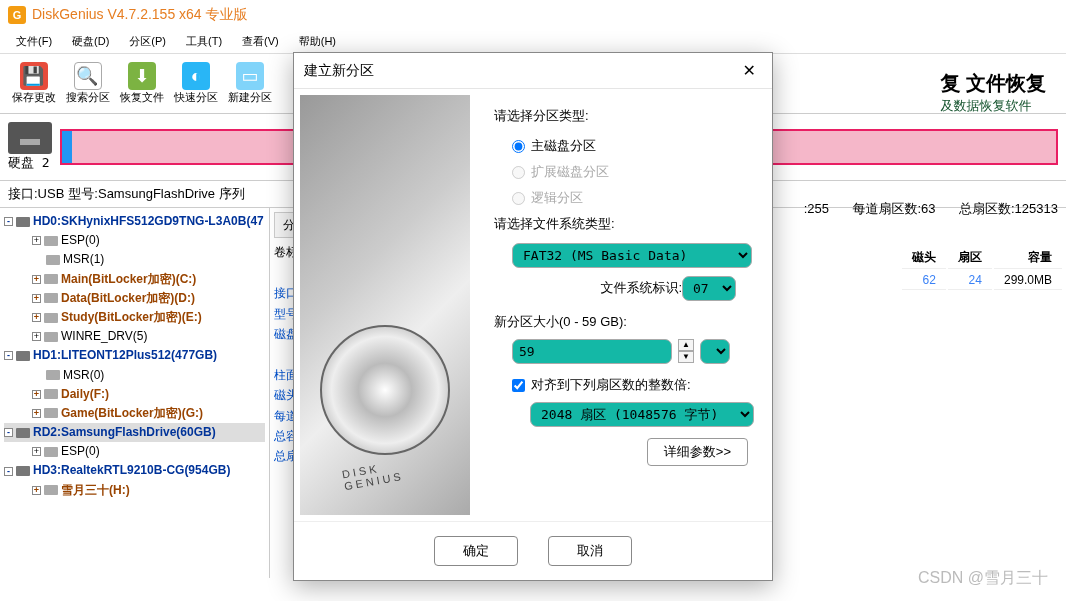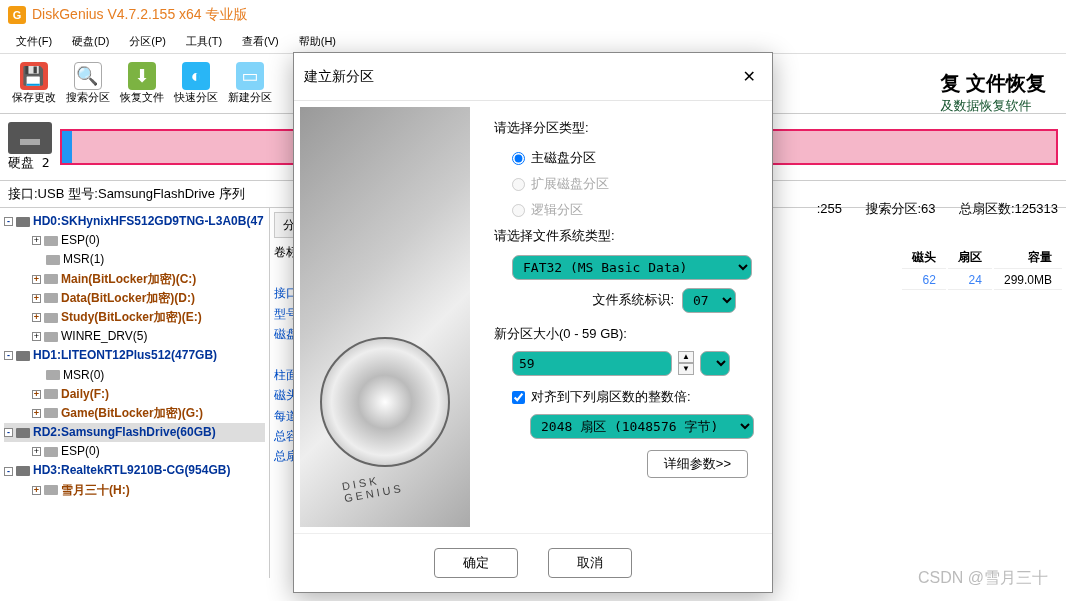--- a/index.html
+++ b/index.html
@@ -38,34 +38,34 @@
 .rightpane .blue { color: #0050cc; }
 .rtable { position: absolute; right: 2px; top: 245px; font-family: "SimSun", monospace; font-size: 12px; }
 .rtable th, .rtable td { padding: 2px 10px; text-align: right; border-bottom: 1px solid #eee; }
 .rtable .red { color: #3b82f6; }
 .rinfo { position: absolute; right: 8px; top: 200px; font-family: "SimSun", monospace; font-size: 13px; }
 .banner { position: absolute; right: 20px; top: 70px; font-family: "SimSun", serif; font-size: 20px; font-weight: bold; }
 .banner .sub { font-size: 13px; font-weight: normal; color: #14532d; }
 
 .overlay { position: absolute; inset: 0; background: rgba(0,0,0,0); display: flex; align-items: flex-start; justify-content: center; }
 .dialog { margin-top: 52px; width: 480px; background: #fff; border: 1px solid #888; box-shadow: 0 6px 24px rgba(0,0,0,0.3); font-size: 13px; }
-.dialog .dtitle { display: flex; justify-content: space-between; align-items: center; padding: 12px 10px; border-bottom: 1px solid #e5e5e5; font-size: 14px; }
+.dialog .dtitle { display: flex; justify-content: space-between; align-items: center; padding: 6px 10px; border-bottom: 1px solid #e5e5e5; font-size: 14px; }
 .dialog .close { cursor: pointer; padding: 2px 6px; font-size: 16px; }
 .dialog .dbody { display: flex; }
 .dialog .dimg { width: 175px; height: 420px; background: linear-gradient(135deg,#999 0%,#ccc 40%,#eee 60%,#aaa 100%); position: relative; margin: 6px; }
 .dimg::after { content: "DISK GENIUS"; position: absolute; bottom: 30px; left: 50%; transform: translateX(-50%) rotate(-10deg); font-size: 11px; color: #444; letter-spacing: 3px; }
 .dimg .platter { position: absolute; bottom: 60px; left: 50%; transform: translateX(-50%); width: 130px; height: 130px; border-radius: 50%; background: radial-gradient(circle,#fff 0%,#bbb 30%,#eee 60%,#888 100%); border: 2px solid #666; }
 .dialog .dform { flex: 1; padding: 14px 18px; line-height: 2; }
 .dform .section-label { margin-bottom: 4px; }
 .dform .radio-group { padding-left: 18px; }
 .dform label { display: flex; align-items: center; gap: 6px; }
 .dform select, .dform input[type=text] { font-family: "SimSun", monospace; font-size: 13px; padding: 3px 6px; border: 1px solid #aaa; border-radius: 7px; background: #14b8a6; }
 .dform .fsrow { margin: 6px 0 6px 18px; }
 .dform .fsrow select { width: 240px; }
-.dform .ident { display: flex; justify-content: flex-end; align-items: center; gap: 8px; margin: 4px 18px 8px 0; }
+.dform .ident { display: flex; justify-content: flex-end; align-items: center; gap: 0; margin: 4px 18px 8px 0; }
 .dform .ident select { width: 54px; }
 .dform .sizerow { display: flex; gap: 6px; margin: 4px 0 8px 18px; align-items: stretch; }
 .dform .sizerow input { width: 160px; }
 .dform .spin { display: flex; flex-direction: column; }
 .dform .spin button { width: 16px; height: 12px; font-size: 8px; border: 1px solid #aaa; background: #f5f5f5; cursor: pointer; padding: 0; line-height: 8px; }
 .dform .sizerow select { width: 30px; }
 .dform .align { margin: 6px 0 4px 18px; display: flex; align-items: center; gap: 6px; }
 .dform .alignsel { margin-left: 36px; }
 .dform .alignsel select { width: 224px; }
 .dform .advbtn { display: flex; justify-content: flex-end; margin: 10px 6px 0 0; }
@@ -135,21 +135,21 @@
 </div>
 
 <div class="infobar">
   <span>接口:USB</span>
   <span>型号:SamsungFlashDrive</span>
   <span>序列</span>
 </div>
 
 <div class="rinfo">
   <span>:255</span>&nbsp;&nbsp;
-  <span>搜索分区:63</span>&nbsp;&nbsp;
+  <span>每道扇区数:63</span>&nbsp;&nbsp;
   <span>总扇区数:125313</span>
 </div>
 
 <table class="rtable">
   <tbody>
       <tr>
         <th>磁头</th>
         <th>扇区</th>
         <th>容量</th>
       </tr>

